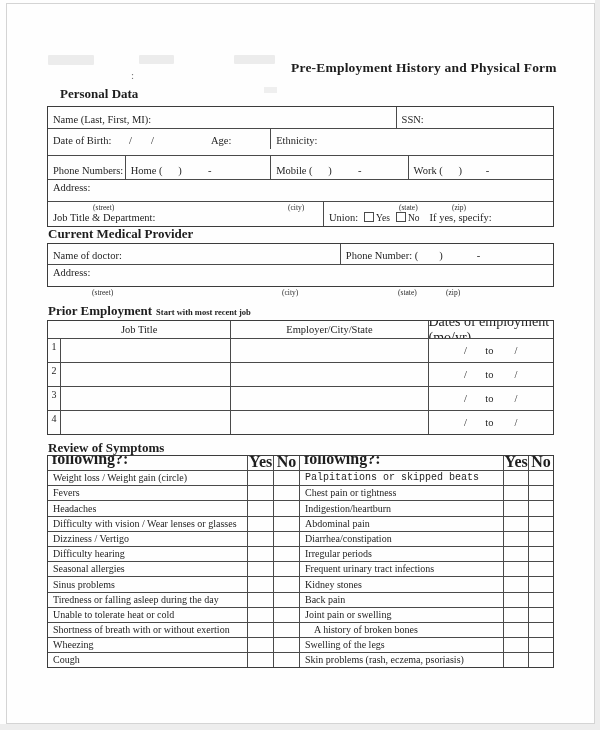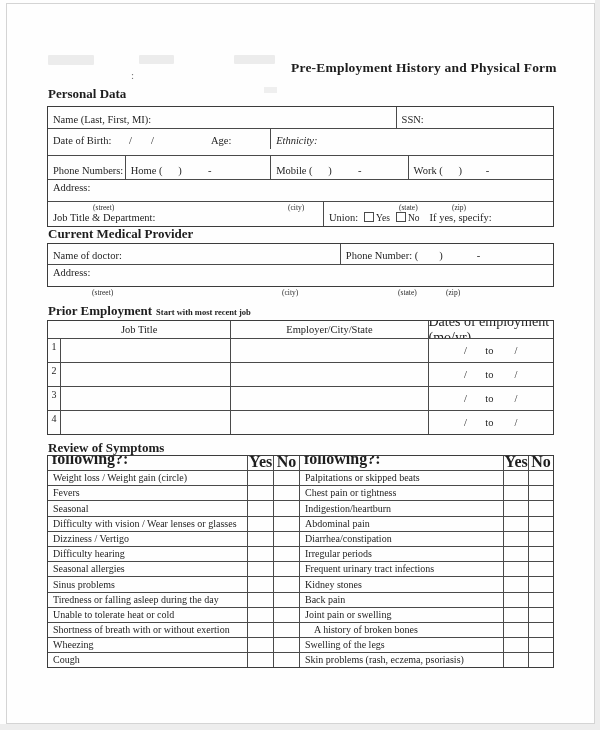--- a/index.html
+++ b/index.html
@@ -52,39 +52,39 @@
   <div class="edge-bottom"></div>
 
   <div class="blob" style="left:48px;top:55px;width:46px;height:10px;"></div>
   <div class="blob" style="left:139px;top:55px;width:35px;height:9px;"></div>
   <div class="blob" style="left:234px;top:55px;width:41px;height:9px;"></div>
   <div class="lh-colon">:</div>
   <div class="smudge"></div>
 
   <div class="title">Pre-Employment History and Physical Form</div>
 
-  <div class="sect-h" style="left:48px;top:86px;">Personal Data</div>
+  <div class="sect-h" style="left:60px;top:86px;">Personal Data</div>
 
   <div class="tbl" style="top:106px;">
     <div class="row first" style="height:21px;">
       <div class="c first" style="width:349px;">
         <span>Name (Last, First, MI):</span>
       </div>
       <div class="c" style="width:158px;">
         <span>SSN:</span>
       </div>
     </div>
     <div class="row" style="height:21px;">
       <div class="c first" style="width:223px;">
         <span class="abs" style="left:5px;">Date of Birth:</span>
         <span class="abs" style="left:81px;">/</span>
         <span class="abs" style="left:103px;">/</span>
         <span class="abs" style="left:163px;">Age:</span>
       </div>
-      <div class="c" style="width:284px;font-style:italic;">
+      <div class="c" style="width:284px;">
         <span>Ethnicity:</span>
       </div>
     </div>
     <div class="row" style="height:24px;margin-top:6px;">
       <div class="c first" style="width:77px;">
         <span>Phone Numbers:</span>
       </div>
       <div class="c" style="width:146px;">
         <span class="pre">Home (      )          -</span>
       </div>
@@ -215,41 +215,41 @@
           <span class="hdr">No</span>
         </div>
     </div>
 
     <div class="row" style="height:15.2px;">
       <div class="c first" style="width:200px;">
           <span>Weight loss / Weight gain (circle)</span>
         </div>
       <div class="c" style="width:26px;"></div>
       <div class="c" style="width:26px;"></div>
-      <div class="c" style="width:205px;">
+      <div class="c" style="width:205px;font-family:Liberation Mono, monospace;">
           <span>Palpitations or skipped beats</span>
         </div>
       <div class="c" style="width:25px;"></div>
       <div class="c" style="width:25px;"></div>
     </div>
     <div class="row" style="height:15.2px;">
       <div class="c first" style="width:200px;">
           <span>Fevers</span>
         </div>
       <div class="c" style="width:26px;"></div>
       <div class="c" style="width:26px;"></div>
       <div class="c" style="width:205px;">
           <span>Chest pain or tightness</span>
         </div>
       <div class="c" style="width:25px;"></div>
       <div class="c" style="width:25px;"></div>
     </div>
     <div class="row" style="height:15.2px;">
       <div class="c first" style="width:200px;">
-          <span>Seasonal</span>
+          <span>Headaches</span>
         </div>
       <div class="c" style="width:26px;"></div>
       <div class="c" style="width:26px;"></div>
       <div class="c" style="width:205px;">
           <span>Indigestion/heartburn</span>
         </div>
       <div class="c" style="width:25px;"></div>
       <div class="c" style="width:25px;"></div>
     </div>
     <div class="row" style="height:15.2px;">

